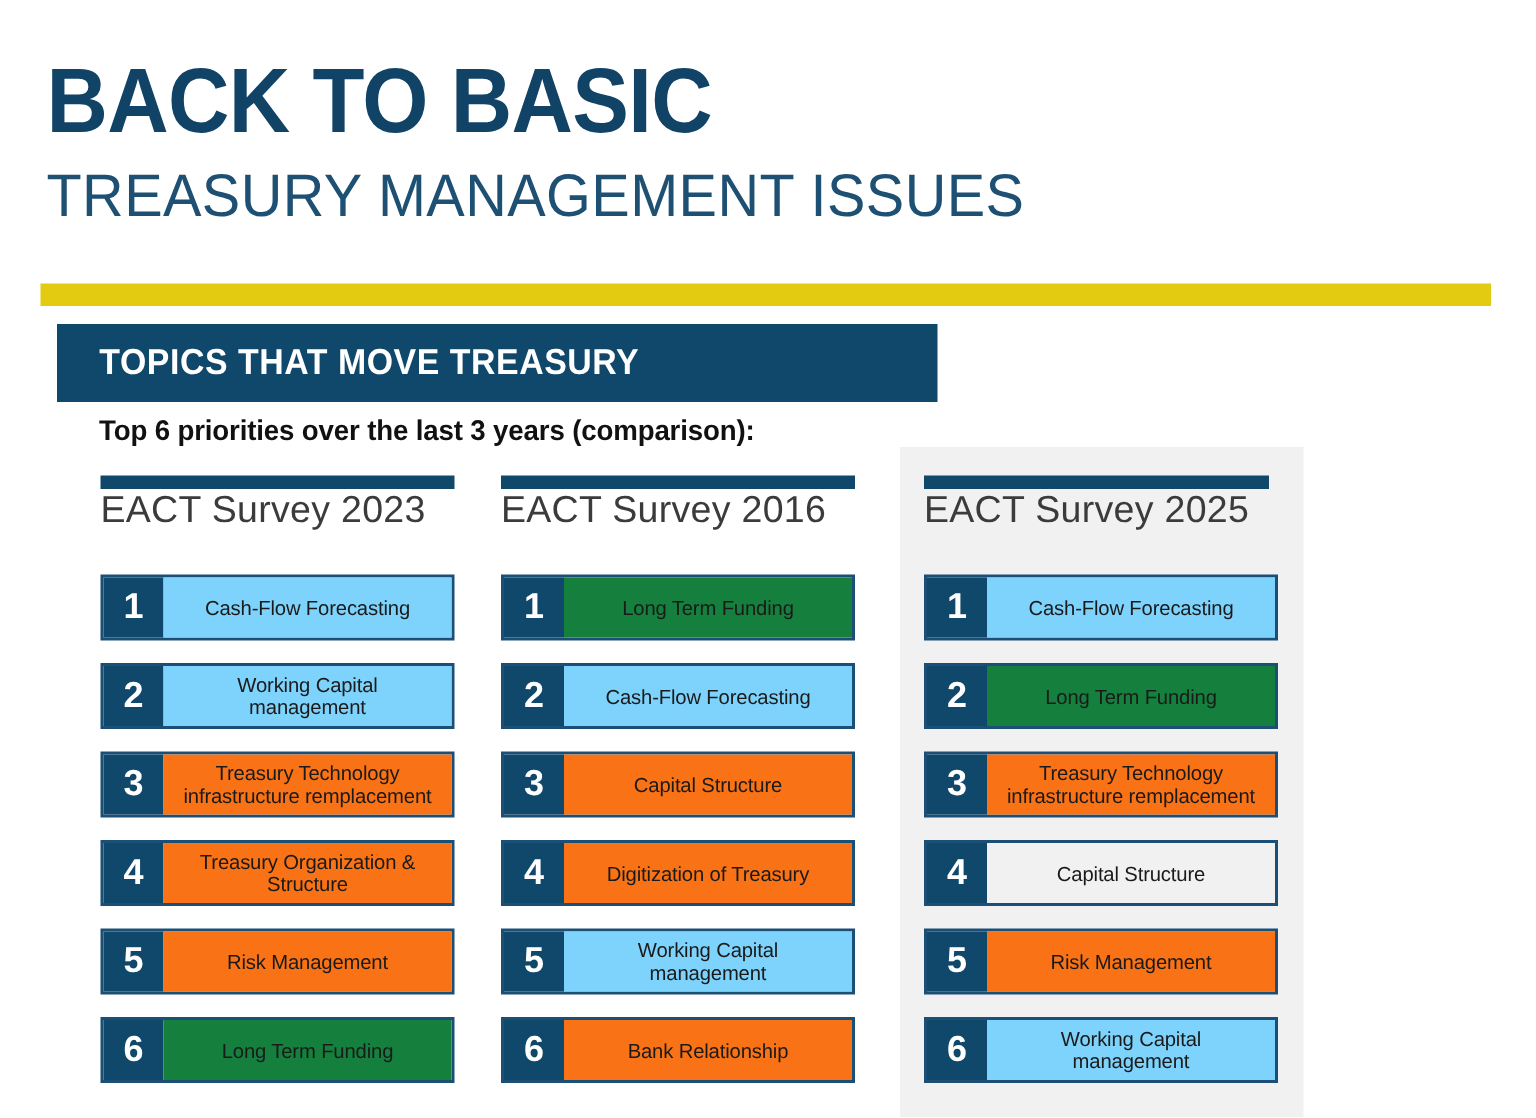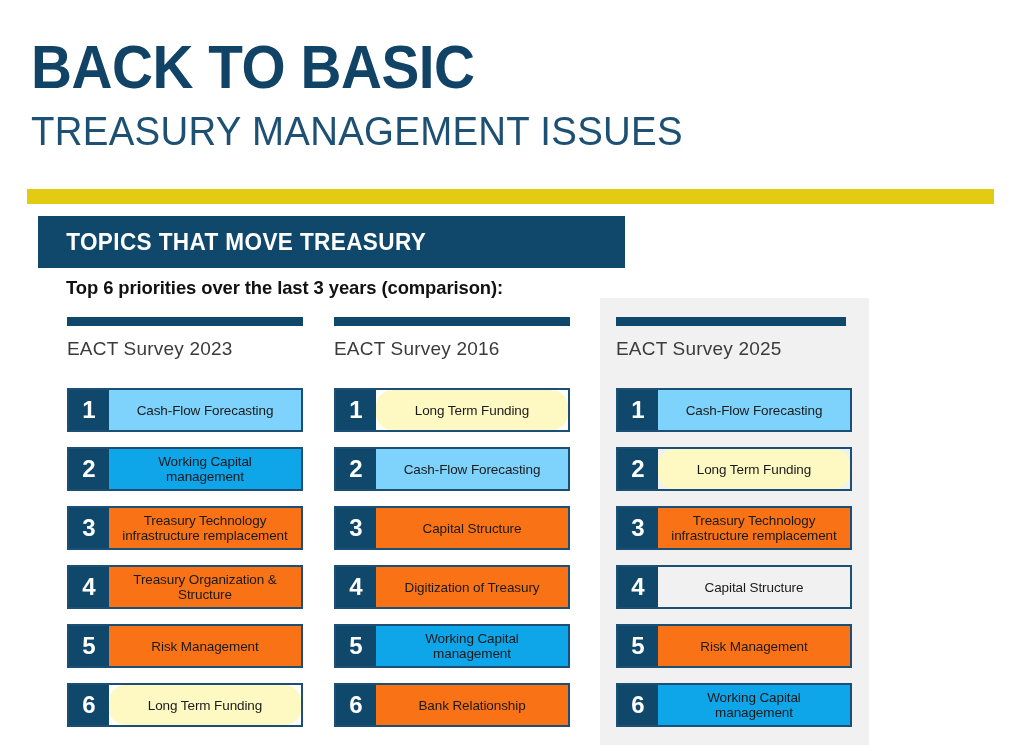--- a/index.html
+++ b/index.html
@@ -116,22 +116,21 @@
   .col-3 { left: 616px; width: 236px; }
 
   .col-rule {
     width: 100%;
     height: 9px;
     background: #10486b;
   }
   .col-3 .col-rule { width: 230px; }
 
   .col-title {
-    margin-top: 12px;
-    font-size: 19px;
+    font-size: 25px;
     color: #3b3b3b;
     letter-spacing: 0.2px;
     white-space: nowrap;
   }
 
   .rows {
     margin-top: 28px;
   }
 
   
@@ -166,22 +165,22 @@
     color: #1a1a1a;
     letter-spacing: -0.1px;
     padding: 0 4px;
     white-space: pre-line;
   }
 
   
   .fill-white  { background: #f97316; }
   .fill-grey   { background: #f1f1f1; }
   .fill-pink   { background: #7dd3fc; }
-  .fill-yellow { background: #0ea5e9; }
-  .fill-peach  { background: #fef9c3; border-radius: 16px; }
+  .fill-yellow { background: #7dd3fc; }
+  .fill-peach  { background: #15803d; }
 </style>
 </head>
 <body>
 
 <div id="page">
 
   <div class="title-main">BACK TO BASIC</div>
 
   <div class="title-sub">TREASURY MANAGEMENT ISSUES</div>
 

